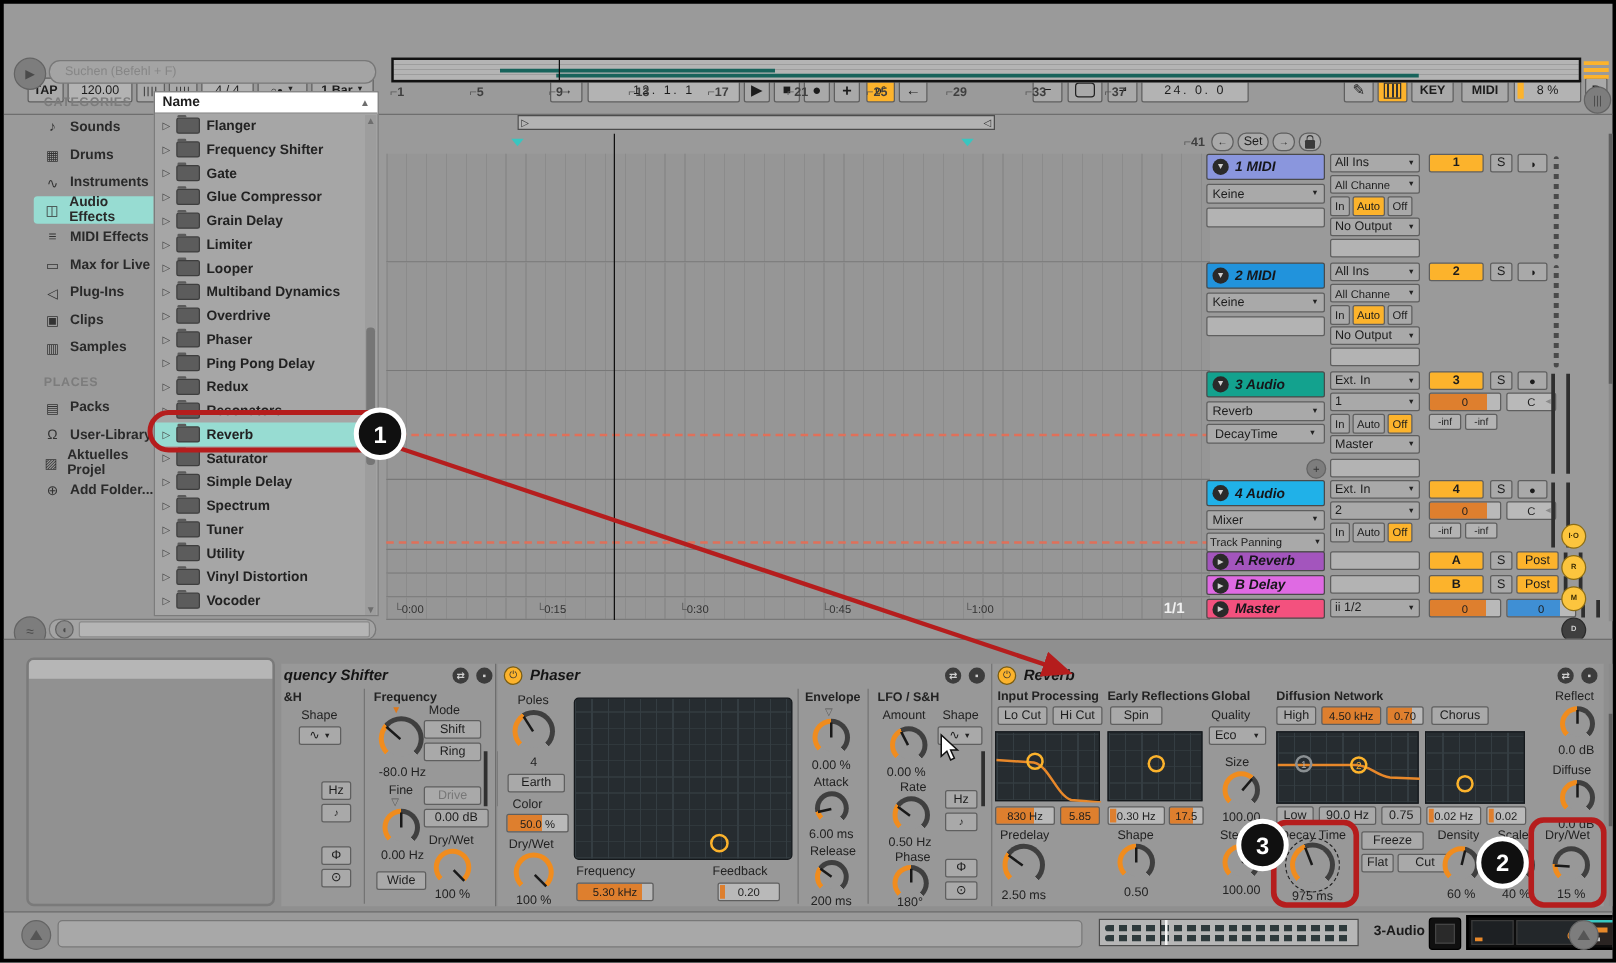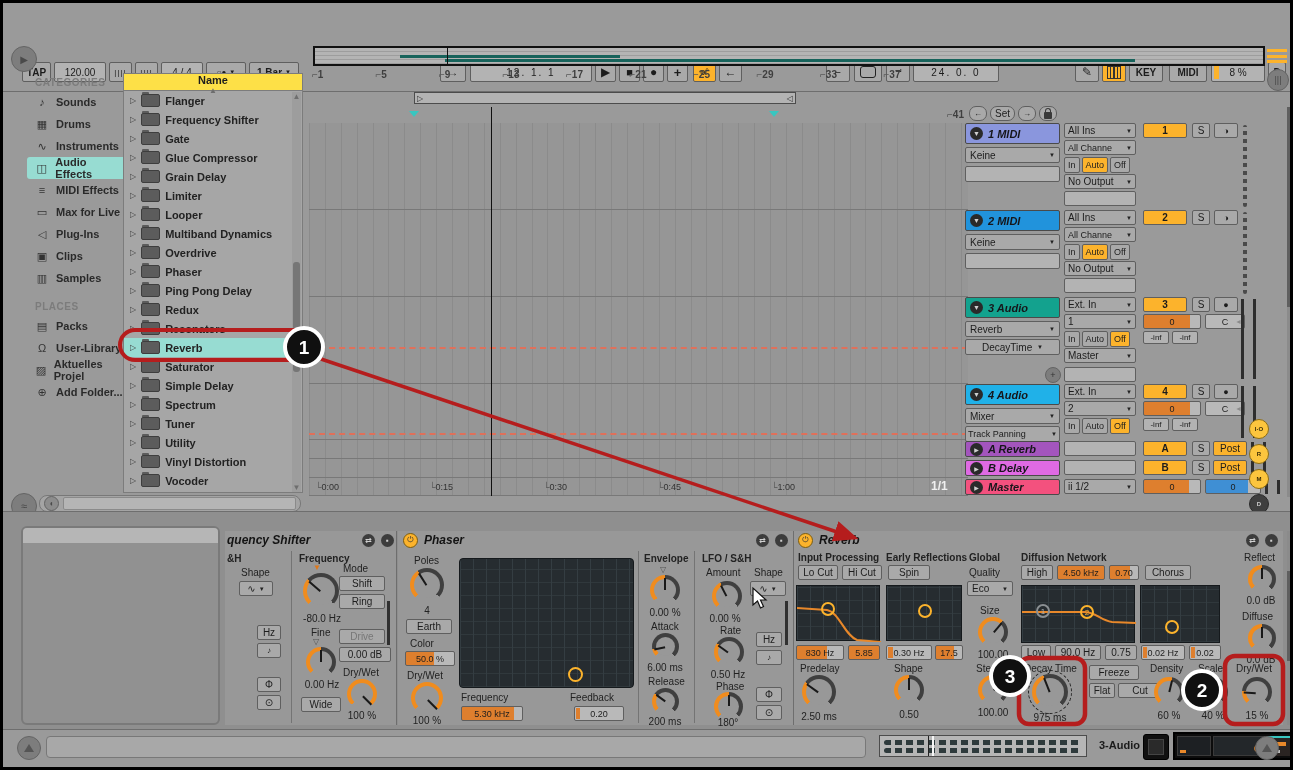--- a/index.html
+++ b/index.html
@@ -106,20 +106,23 @@
     <div class="box" style="left:1126px;top:11px;width:34px;height:20px;font-weight:bold;">KEY</div>
     <div class="box" style="left:1166px;top:11px;width:38px;height:20px;font-weight:bold;">MIDI</div>
     <div class="box sunk" style="left:1208px;top:11px;width:54px;height:20px;">
       <span style="position:absolute;left:2px;top:2px;width:5px;height:14px;background:#fcb32c;"></span>
       <span>8 %</span>
     </div>
     <div class="box" style="left:1265px;top:11px;width:18px;height:20px;font-weight:bold;">D</div>
   </div>
 
   <div class="circ" style="left:8px;top:43px;width:24px;height:24px;font-size:10px;">▶</div>
+  <div class="abs" style="left:36px;top:45px;width:262px;height:19px;background:#a4a4a4;border:1px solid #787878;border-radius:9px;display:flex;align-items:center;padding-left:12px;box-sizing:border-box;">
+    <span style="color:#868686;font-size:10px;">Suchen (Befehl + F)</span>
+  </div>
 
   <div class="abs" style="left:24px;top:70px;width:96px;height:420px;">
     <div style="color:#7c7c7c;font-weight:bold;font-size:10px;padding:4px 0 3px 8px;letter-spacing:.5px;">CATEGORIES</div>
     <div>
 
     <div class="cat-item">
           <span class="cicon">♪</span>
           <span>Sounds</span>
         </div>
         <div class="cat-item">
@@ -171,21 +174,21 @@
           <span>Aktuelles Projel</span>
         </div>
         <div class="place-item">
           <span class="cicon" style="width:14px;text-align:center;font-weight:normal;color:#333;">⊕</span>
           <span>Add Folder...</span>
         </div>
       </div>
   </div>
 
   <div class="abs" style="left:120px;top:70px;width:180px;height:420px;background:#a6a6a6;border:1px solid #7c7c7c;box-sizing:border-box;">
-    <div class="abs" style="left:0;top:0;width:178px;height:17px;background:#fde047;border-bottom:1px solid #7c7c7c;display:flex;align-items:center;justify-content:space-between;padding:0 6px;box-sizing:border-box;flex-direction:column;">
+    <div class="abs" style="left:0;top:0;width:178px;height:17px;background:#ffffff;border-bottom:1px solid #7c7c7c;display:flex;align-items:center;justify-content:space-between;padding:0 6px;box-sizing:border-box;">
       <span style="font-weight:bold;font-size:11px;">Name</span>
       <span style="font-size:8px;color:#6e6e6e;">▲</span>
     </div>
     <div class="abs" style="left:0;top:17px;width:170px;">
 
     <div class="list-row">
           <span class="tri">▷</span>
           <span class="folder"></span>
           <span>Flanger</span>
         </div>
@@ -460,21 +463,21 @@
     </div>
   <div class="dotcol" style="left:1240px;top:209px;height:82px;"></div>
 
   <div class="namebar" style="left:962px;top:294px;width:95px;height:21px;background:#13a28e;">
     <span class="foldbtn">▼</span>
       <span>3 Audio</span>
   </div>
   <div class="box dd" style="left:962px;top:318px;width:95px;height:16px;justify-content:space-between;padding:0 4px;">
       <span>Reverb</span>
     </div>
-  <div class="box dd" style="left:962px;top:336px;width:95px;height:16px;justify-content:space-between;padding:0 16px;">
+  <div class="box dd" style="left:962px;top:336px;width:95px;height:16px;justify-content:space-between;padding:0 6px;">
       <span>DecayTime</span>
     </div>
   <div class="circ" style="left:1042px;top:364px;width:14px;height:14px;font-size:9px;color:#333;">+</div>
   <div class="box dd" style="left:1061px;top:294px;width:72px;height:15px;justify-content:space-between;padding:0 3px;">
       <span>Ext. In</span>
     </div>
   <div class="box dd" style="left:1061px;top:311px;width:72px;height:15px;justify-content:space-between;padding:0 3px;">
       <span>1</span>
     </div>
   <div class="mon" style="left:1061px;top:328px;">

